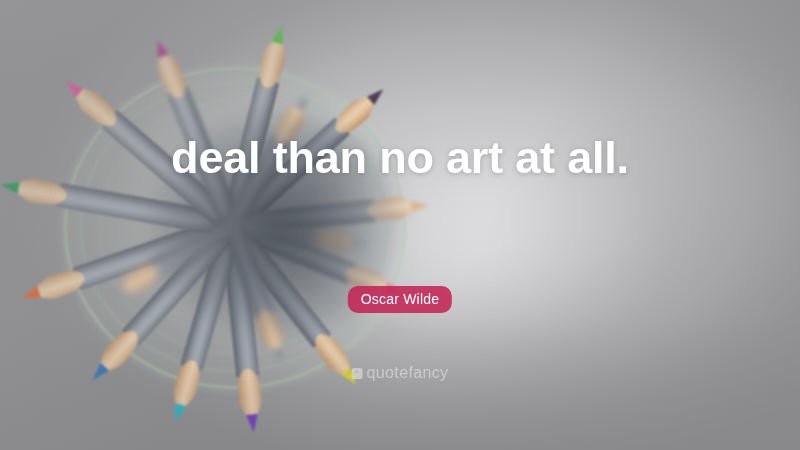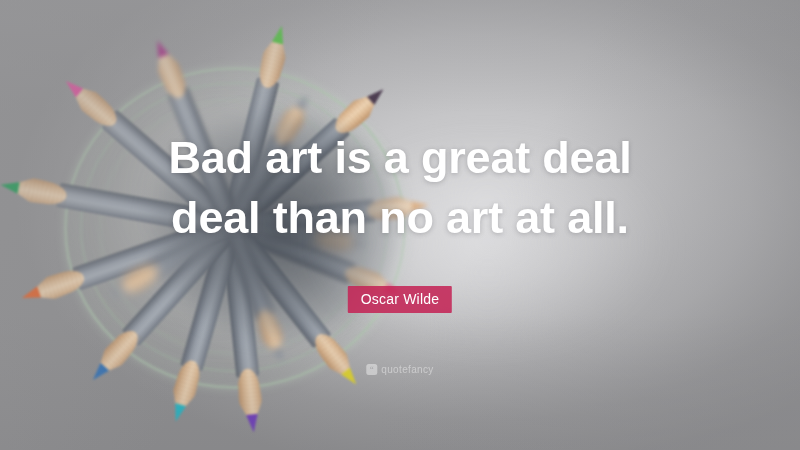--- a/index.html
+++ b/index.html
@@ -184,21 +184,21 @@
     position: absolute;
     left: 50%;
     top: 286px;
     transform: translateX(-50%);
     background: rgba(196,38,86,0.88);
     color: #ffffff;
     font-size: 14px;
     font-weight: 400;
     letter-spacing: 0.2px;
     padding: 5px 13px 6px 13px;
-    border-radius: 1px;
+    border-radius: 10px;
     white-space: nowrap;
   }
 
   .watermark {
     position: absolute;
     left: 50%;
     top: 364px;
     transform: translateX(-50%);
     display: flex;
     align-items: center;
@@ -212,21 +212,21 @@
     background: #ffffff;
     color: #b9b9bb;
     font-size: 8px;
     font-weight: 700;
     line-height: 11px;
     text-align: center;
     font-family: "Liberation Serif", serif;
   }
   .wm-text {
     color: #ffffff;
-    font-size: 10px;
+    font-size: 16px;
     letter-spacing: 0.35px;
   }
 </style>
 </head>
 <body>
 
 <div id="stage">
 
   <div class="bg-base"></div>
 
@@ -319,21 +319,20 @@
         <div class="lead" style="left: 144px; background: rgb(142, 149, 159);"></div>
       </div>
     </div>
 
   <div class="core-shadow"></div>
 
   <div class="bg-softlight"></div>
   <div class="bg-vignette"></div>
 
   <div class="quote">
-    <span class="quote-line">Bad art is a great deal</span>
     <span class="quote-line">deal than no art at all.</span>
   </div>
 
   <div class="author-badge">
     <span>Oscar Wilde</span>
   </div>
 
   <div class="watermark">
     <span class="wm-badge">“</span>
     <span class="wm-text">quotefancy</span>

